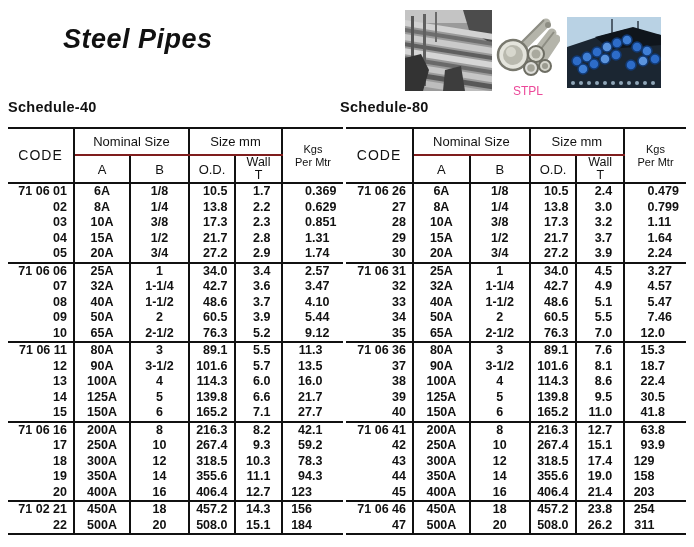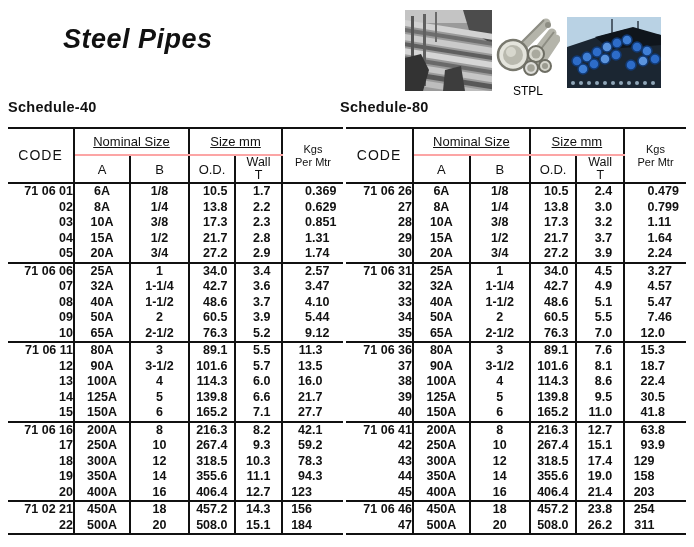--- a/index.html
+++ b/index.html
@@ -9,46 +9,46 @@
 
   
   .title-row { position:absolute; left:63px; top:24px; display:flex; align-items:baseline; gap:28px; white-space:nowrap; }
   .title-main { font-size:27px; font-weight:bold; font-style:italic; letter-spacing:0.5px; }
   .title-sub  { font-size:18px; font-weight:bold; font-style:italic; }
 
   .photo { position:absolute; line-height:0; }
   .photo-1 { left:405px; top:10px; }
   .photo-2 { left:496px; top:13px; }
   .photo-3 { left:567px; top:17px; }
-  .stpl { position:absolute; left:496px; top:84px; width:64px; text-align:center; font-size:12px; color:#000000; }
+  .stpl { position:absolute; left:496px; top:84px; width:64px; text-align:center; font-size:12px; color:#ec4899; }
 
   .sched { position:absolute; top:99px; font-size:14.5px; font-weight:bold; text-align:left; letter-spacing:0.3px; }
   .sched40 { left:8px;   width:335px; }
   .sched80 { left:340px; width:340px; }
 
   
   table.ptable { position:absolute; top:127px; border-collapse:collapse; table-layout:fixed;
                  border-top:2px solid #111; border-bottom:2px solid #111; }
   .t40 { left:8px;   width:335px; }
   .t80 { left:346px; width:340px; }
 
   col.w-code { width:66px; } col.w-a { width:56px; } col.w-b { width:59px; }
   col.w-od { width:46px; }  col.w-wt { width:47px; } col.w-kgs { width:61px; }
 
   thead { border-bottom:2px solid #111; }
   th { font-weight:normal; font-size:13px; text-align:center; vertical-align:middle; height:27px; line-height:13px; }
   .h-code { border-right:2px solid #111; font-size:14px; letter-spacing:1px;margin-top:37px; }
-  .h-span { border-right:2px solid #111; border-bottom:2px solid #fca5a5;text-decoration:underline; }
+  .h-span { border-right:2px solid #111; border-bottom:2px solid #7f1d1d; }
   .h-a, .h-b, .h-od, .h-wt { border-right:2px solid #111; }
   .h-kgs { font-size:11px; }
   .h-wt  { font-size:12.5px; }
 
   tbody.group { border-top:2px solid #111; }
   td { font-size:12.5px; font-weight:bold; height:15.5px; line-height:15.5px; white-space:nowrap; vertical-align:middle; }
-  .c-code { text-align:right; border-right:2px solid #111; }
+  .c-code { text-align:right; padding-right:6px; border-right:2px solid #111; }
   .c-a, .c-b, .c-od, .c-wt { text-align:center; border-right:2px solid #111; }
   .c-kgs { text-align:center;margin-left:41px; }
   .ip { display:inline-block; text-align:right; }
   .fp { display:inline-block; text-align:left; }
   .c-od  .ip { width:22px; } .c-od  .fp { width:12px; }
   .c-wt  .ip { width:15px; } .c-wt  .fp { width:12px; }
   .c-kgs .ip { width:22px; } .c-kgs .fp { width:24px; }
 </style>
 </head>
 <body>

